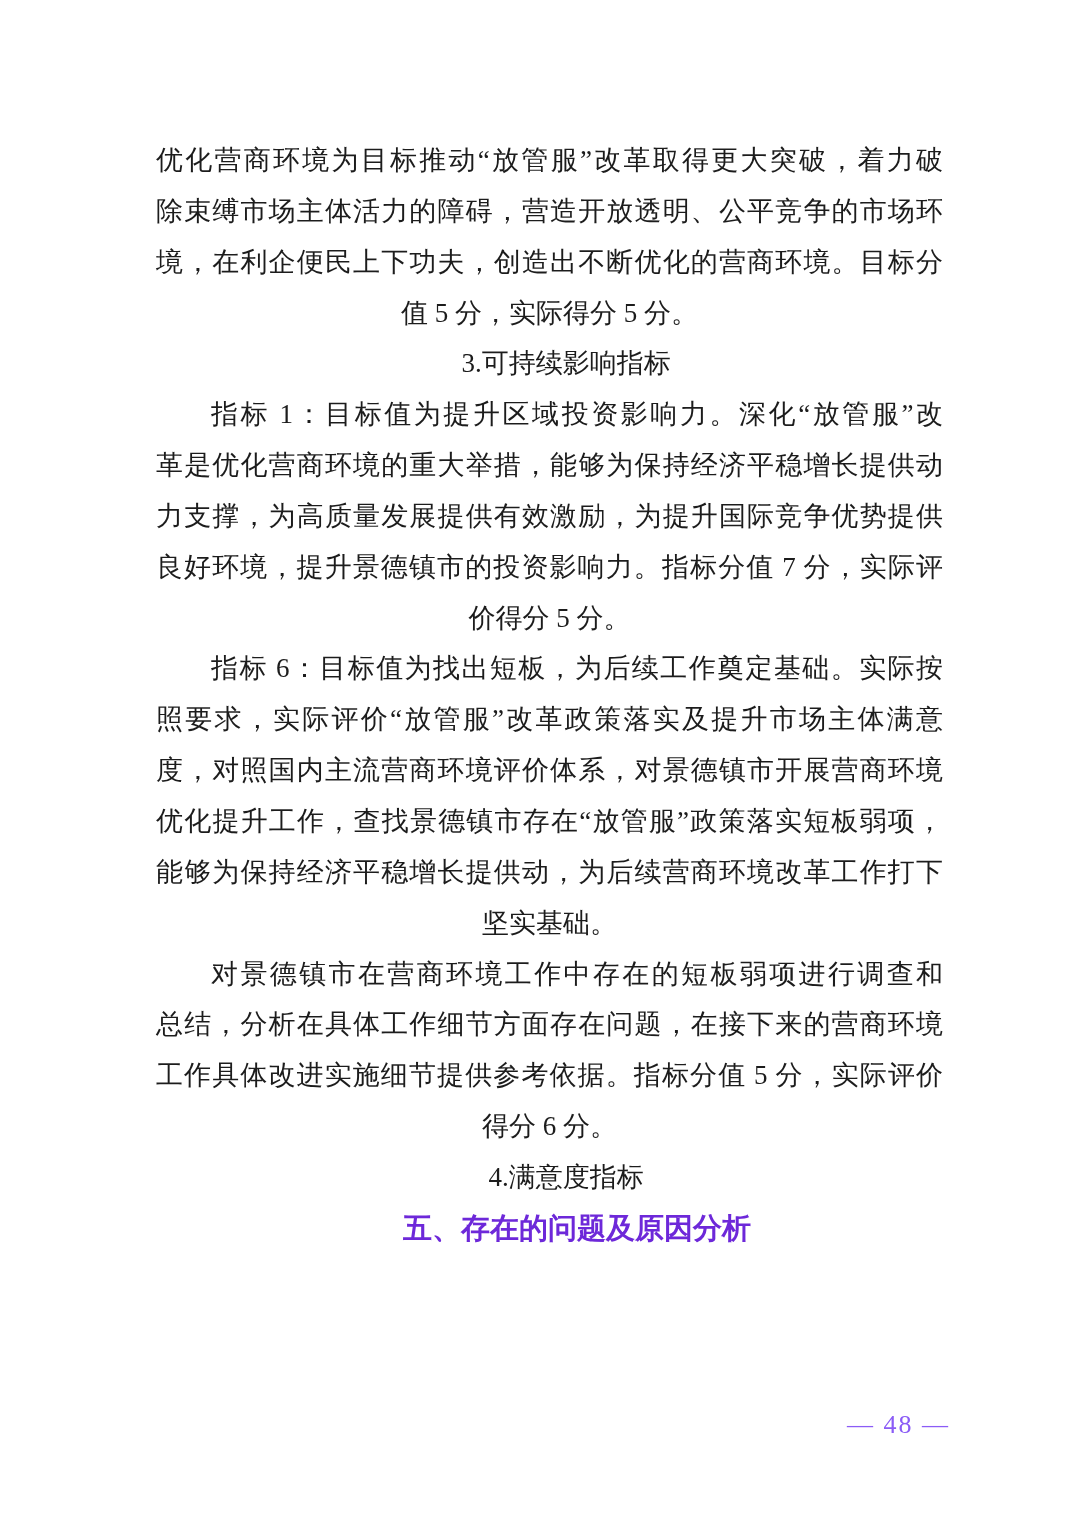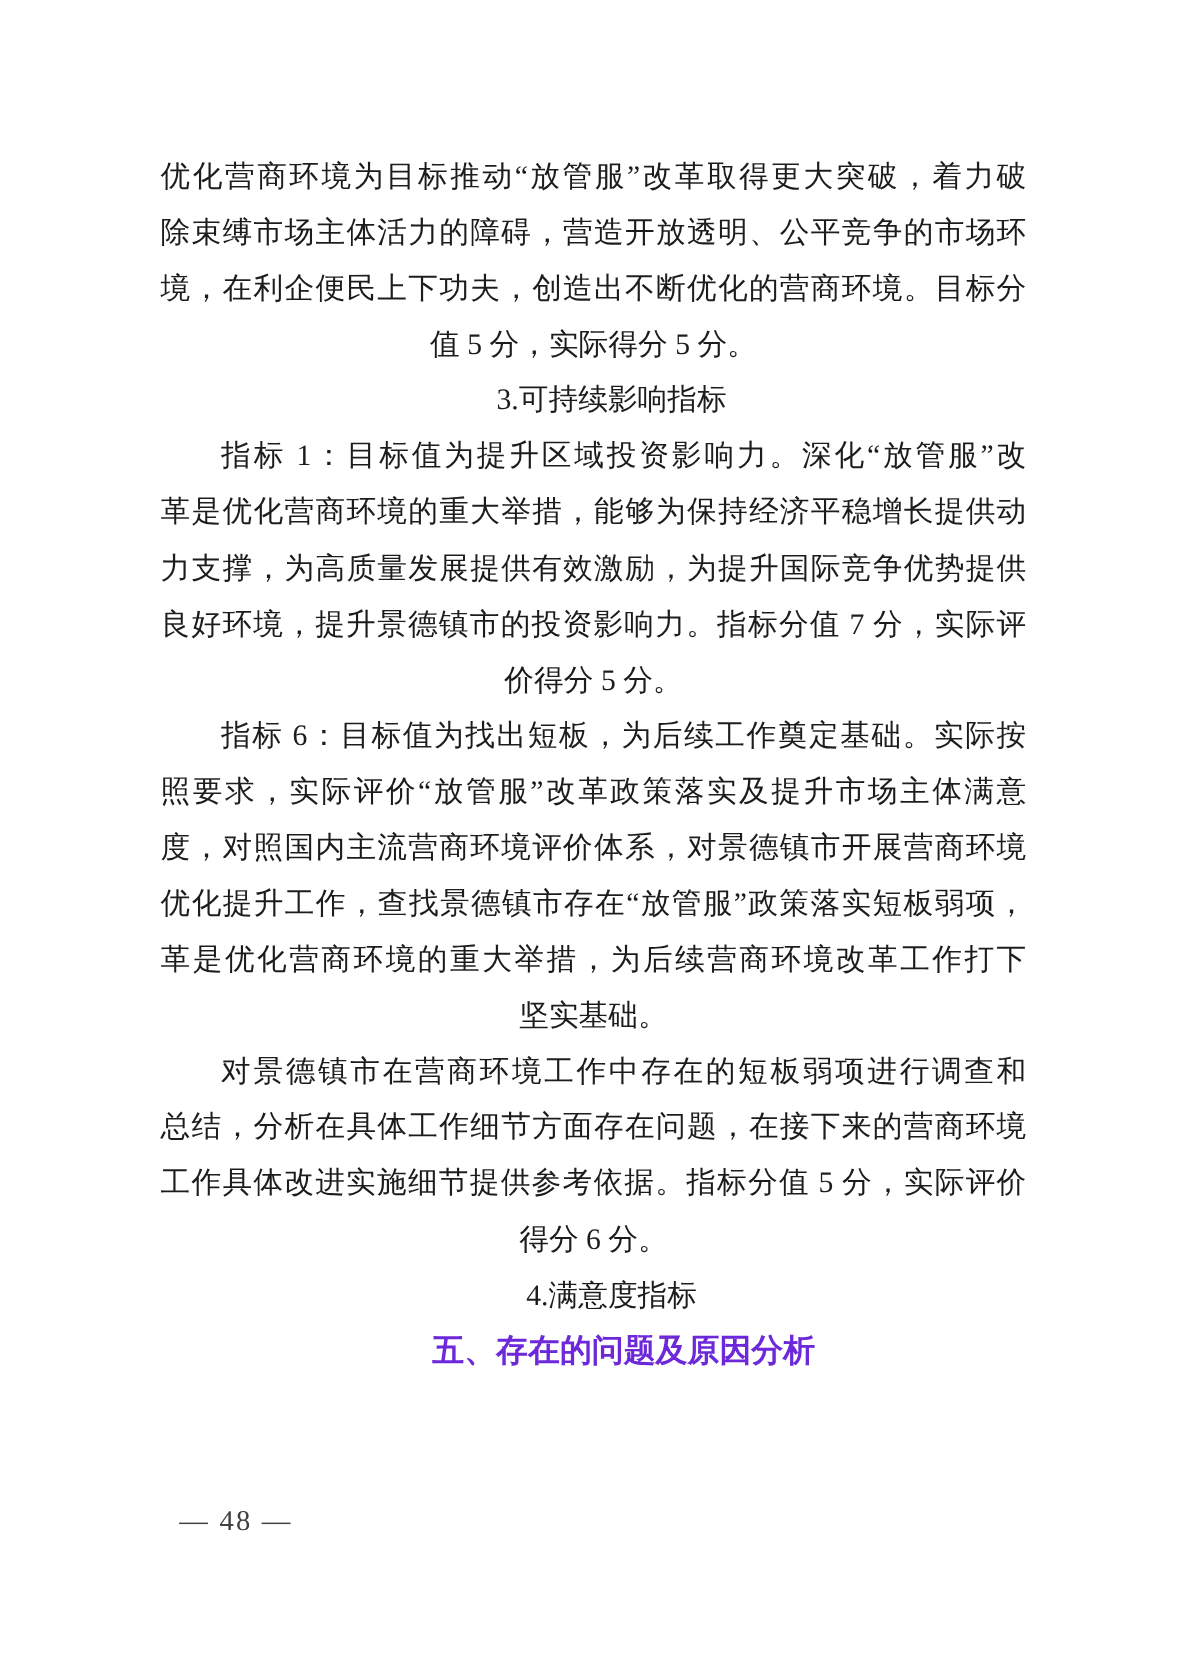--- a/index.html
+++ b/index.html
@@ -14,21 +14,21 @@
   }
   .page {
     position: absolute;
     left: 0; top: 0;
     width: 1074px;
     height: 1520px;
     background: #ffffff;
   }
   .page-body {
     position: absolute;
-    left: 146px;
+    left: 156px;
     top: 135px;
     width: 787px;
   }
   .ln {
     height: 50.85px;
     line-height: 50.85px;
     font-size: 27px;
     white-space: normal;
     overflow: visible;
     text-align: center;
@@ -44,26 +44,26 @@
   .i2 { padding-left: 55px; }
   .heading {
     font-family: "Liberation Sans", "DejaVu Sans", sans-serif;
     font-weight: bold;
     font-size: 29px;
     color: #6d28d9;
   }
   .page-footer {
     position: absolute;
     left: 163px;
-    top: 1368px;
+    top: 1410px;
     width: 787px;
-    text-align: left;
+    text-align: right;
     font-size: 26px;
     letter-spacing: 2px;
-    color: #404040;
+    color: #8b5cf6;
   }
 </style>
 </head>
 <body>
 
 <div class="page">
 
   <div class="page-body">
 
     <div>
@@ -83,21 +83,21 @@
       <div class="ln j">力支撑，为高质量发展提供有效激励，为提升国际竞争优势提供</div>
       <div class="ln j">良好环境，提升景德镇市的投资影响力。指标分值 7 分，实际评</div>
       <div class="ln">价得分 5 分。</div>
     </div>
 
     <div>
       <div class="ln j i2">指标 6：目标值为找出短板，为后续工作奠定基础。实际按</div>
       <div class="ln j">照要求，实际评价“放管服”改革政策落实及提升市场主体满意</div>
       <div class="ln j">度，对照国内主流营商环境评价体系，对景德镇市开展营商环境</div>
       <div class="ln j">优化提升工作，查找景德镇市存在“放管服”政策落实短板弱项，</div>
-      <div class="ln j">革是优化营商环境的重大举措，为后续营商环境改革工作打下</div>
+      <div class="ln j">能够为保持经济平稳增长提供动，为后续营商环境改革工作打下</div>
       <div class="ln">坚实基础。</div>
     </div>
 
     <div>
       <div class="ln j i2">对景德镇市在营商环境工作中存在的短板弱项进行调查和</div>
       <div class="ln j">总结，分析在具体工作细节方面存在问题，在接下来的营商环境</div>
       <div class="ln j">工作具体改进实施细节提供参考依据。指标分值 5 分，实际评价</div>
       <div class="ln">得分 6 分。</div>
     </div>
 

